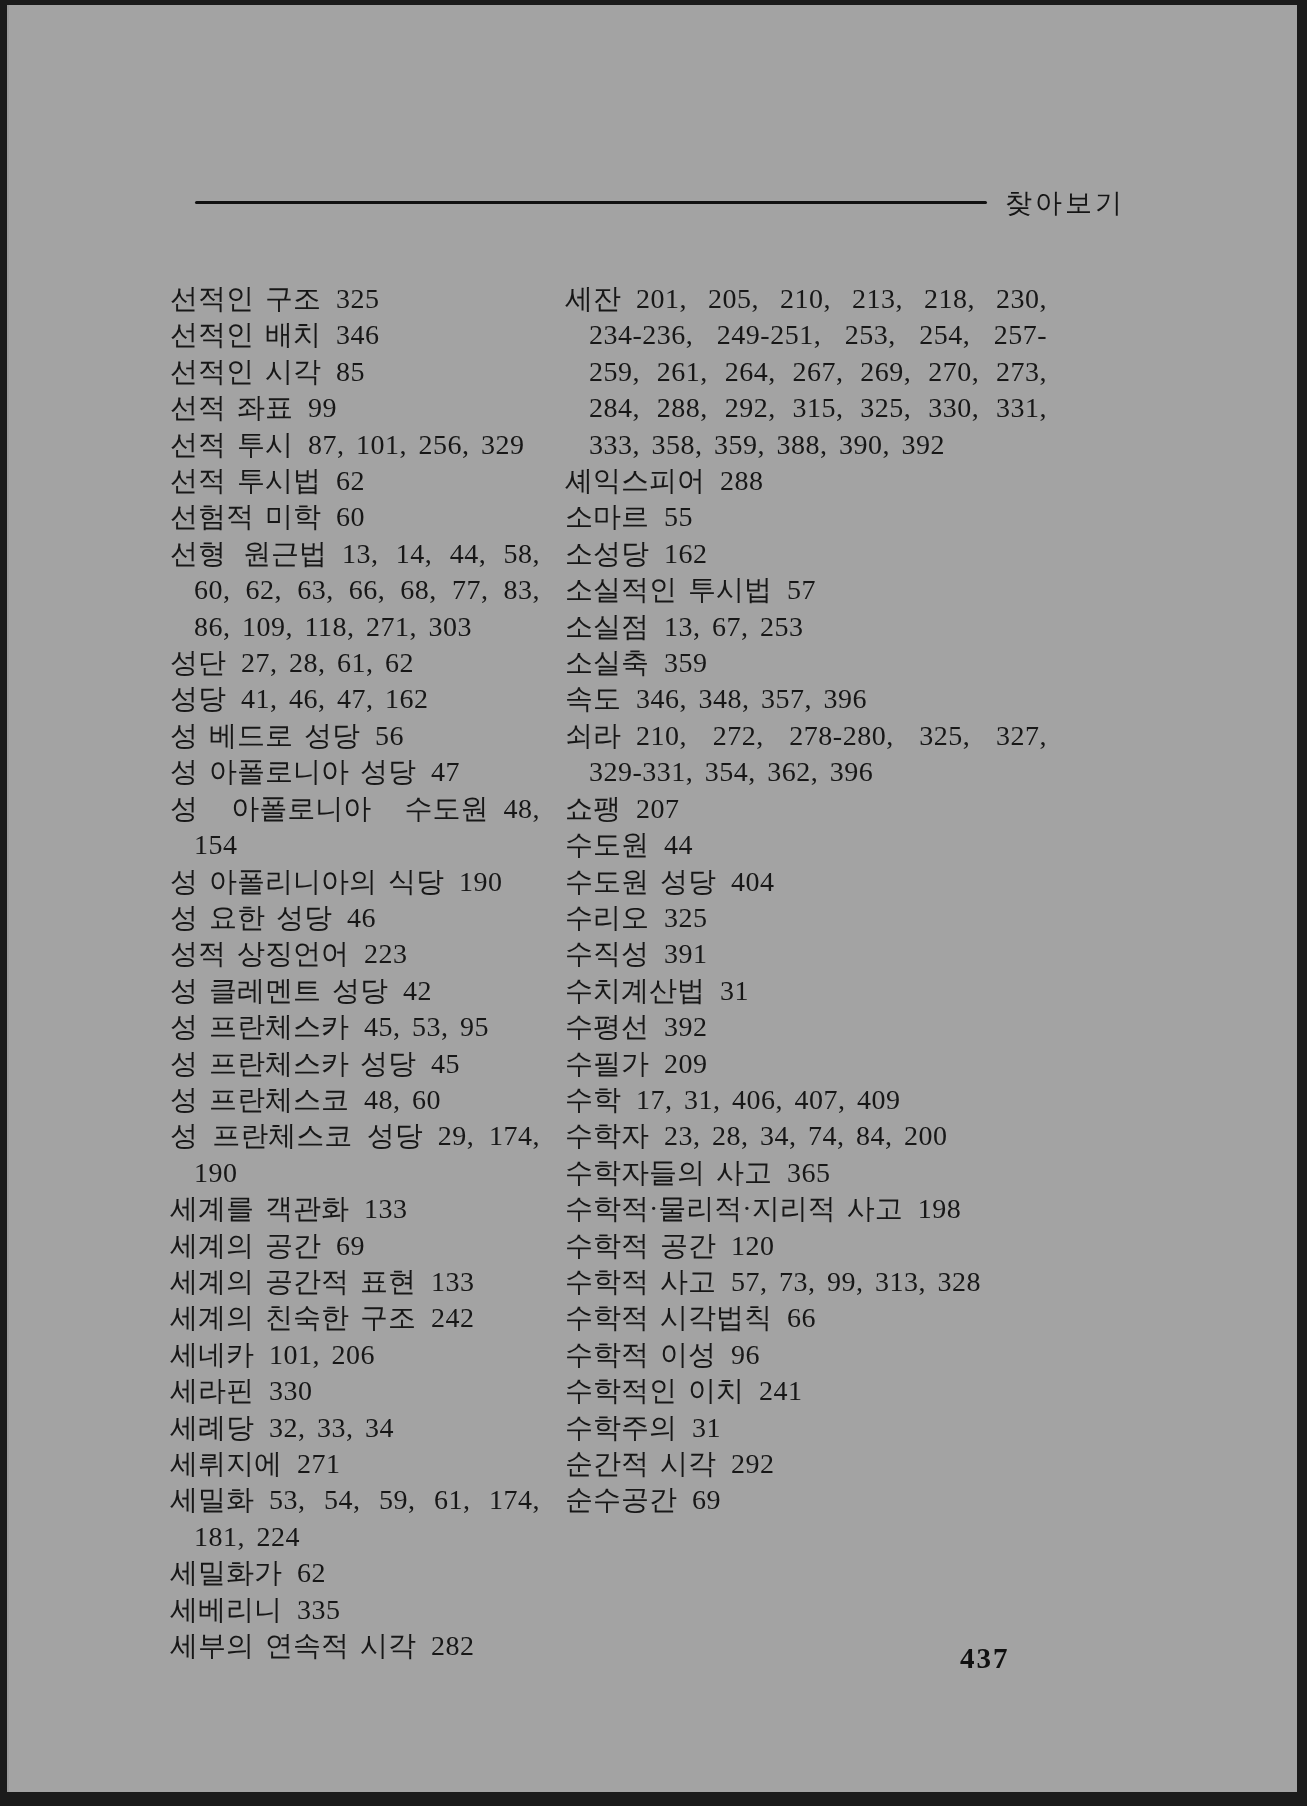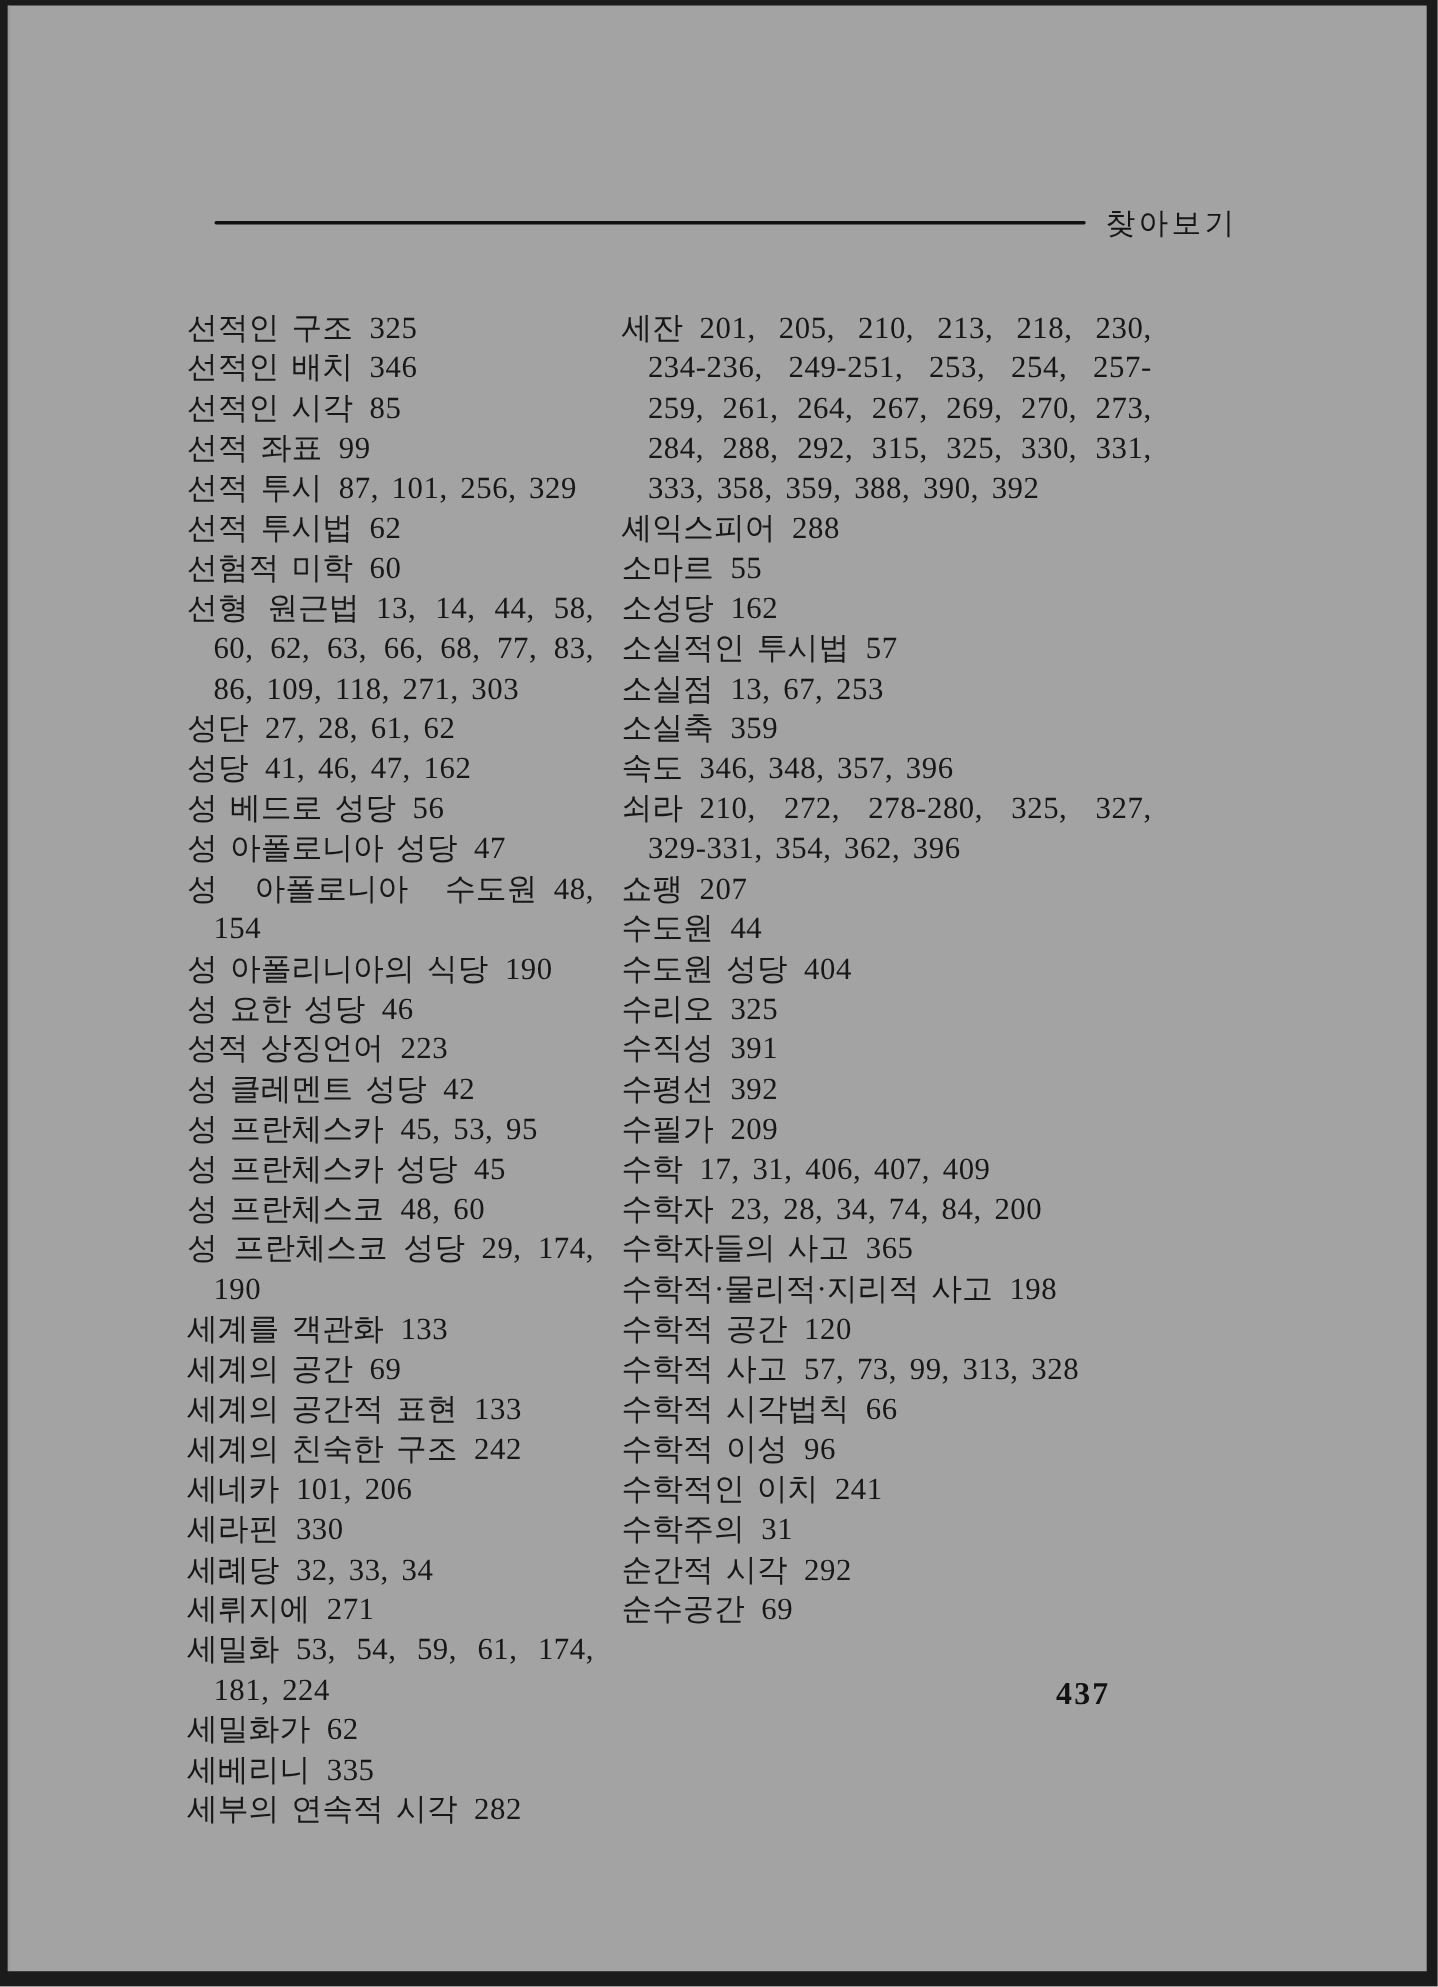--- a/index.html
+++ b/index.html
@@ -61,21 +61,21 @@
     word-spacing: 4px;
     color: #171717;
   }
   .entry .pages {
     margin-left: 15px;
     letter-spacing: 0.5px;
   }
   .page-number {
     position: absolute;
     left: 953px;
-    top: 1519px;
+    top: 1637px;
     font-size: 29px;
     font-weight: 600;
     letter-spacing: 2px;
     color: #111;
   }
 </style>
 </head>
 <body>
 
 <div class="page">
@@ -126,20 +126,21 @@
       <div class="entry"><span class="term">소실적인 투시법</span><span class="pages">57</span></div>
       <div class="entry"><span class="term">소실점</span><span class="pages">13, 67, 253</span></div>
       <div class="entry"><span class="term">소실축</span><span class="pages">359</span></div>
       <div class="entry"><span class="term">속도</span><span class="pages">346, 348, 357, 396</span></div>
       <div class="entry"><span class="term">쇠라</span><span class="pages">210, 272, 278-280, 325, 327, 329-331, 354, 362, 396</span></div>
       <div class="entry"><span class="term">쇼팽</span><span class="pages">207</span></div>
       <div class="entry"><span class="term">수도원</span><span class="pages">44</span></div>
       <div class="entry"><span class="term">수도원 성당</span><span class="pages">404</span></div>
       <div class="entry"><span class="term">수리오</span><span class="pages">325</span></div>
       <div class="entry"><span class="term">수직성</span><span class="pages">391</span></div>
+      <div class="entry"><span class="term">수치계산법</span><span class="pages">31</span></div>
       <div class="entry"><span class="term">수평선</span><span class="pages">392</span></div>
       <div class="entry"><span class="term">수필가</span><span class="pages">209</span></div>
       <div class="entry"><span class="term">수학</span><span class="pages">17, 31, 406, 407, 409</span></div>
       <div class="entry"><span class="term">수학자</span><span class="pages">23, 28, 34, 74, 84, 200</span></div>
       <div class="entry"><span class="term">수학자들의 사고</span><span class="pages">365</span></div>
       <div class="entry"><span class="term">수학적·물리적·지리적 사고</span><span class="pages">198</span></div>
       <div class="entry"><span class="term">수학적 공간</span><span class="pages">120</span></div>
       <div class="entry"><span class="term">수학적 사고</span><span class="pages">57, 73, 99, 313, 328</span></div>
       <div class="entry"><span class="term">수학적 시각법칙</span><span class="pages">66</span></div>
       <div class="entry"><span class="term">수학적 이성</span><span class="pages">96</span></div>

